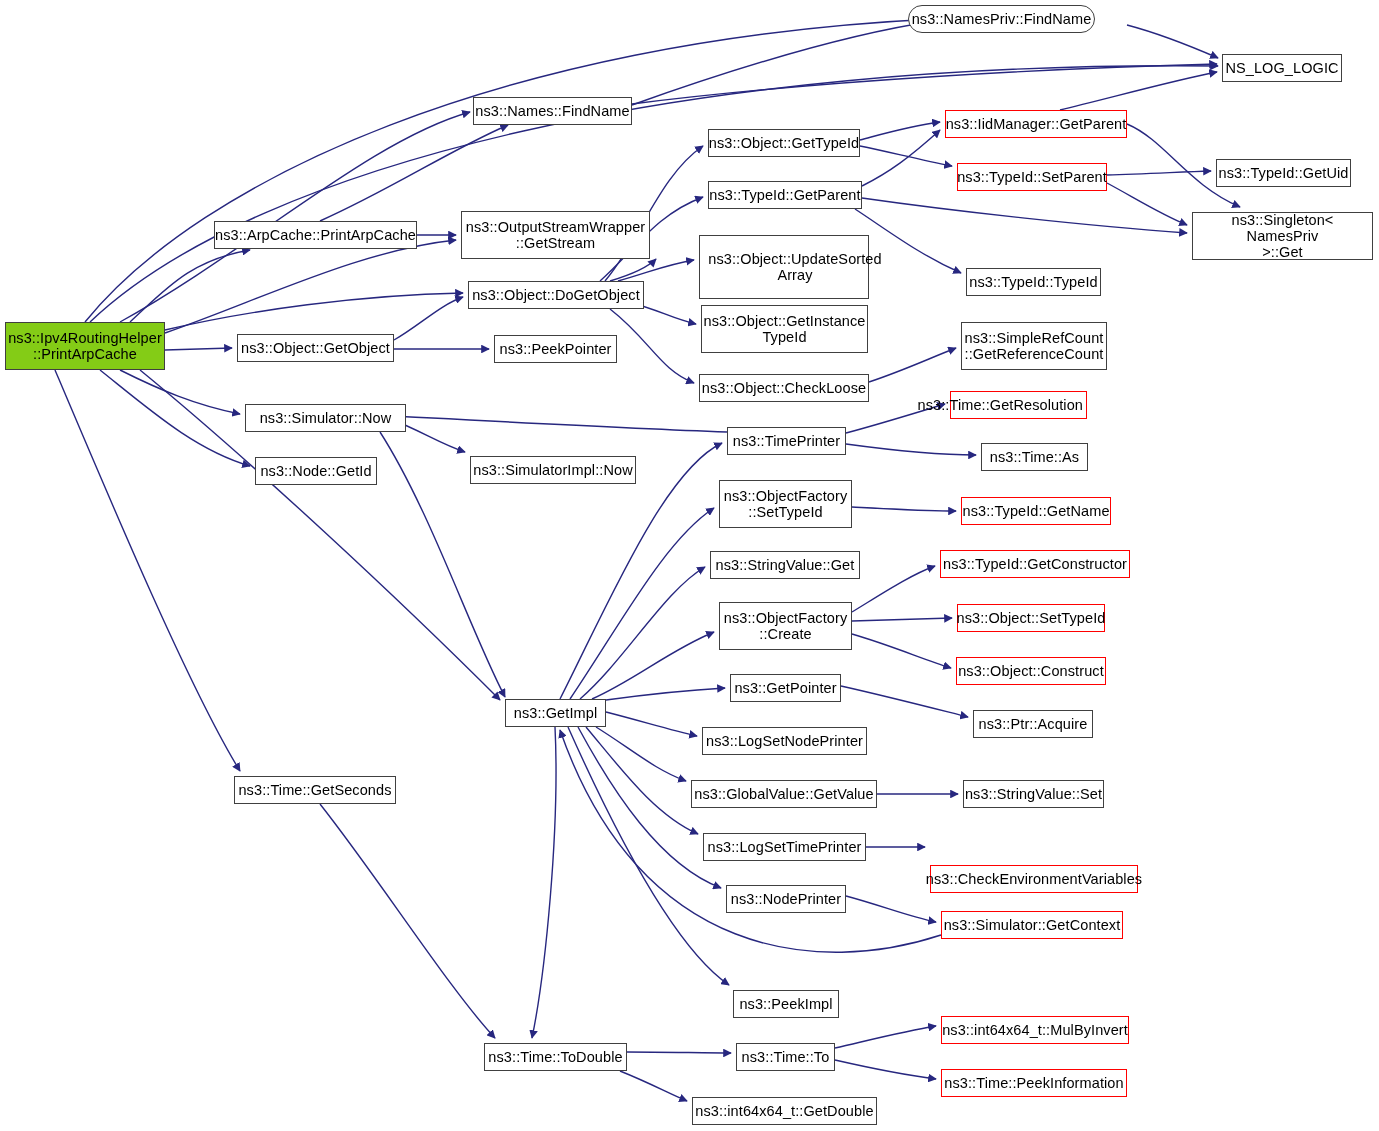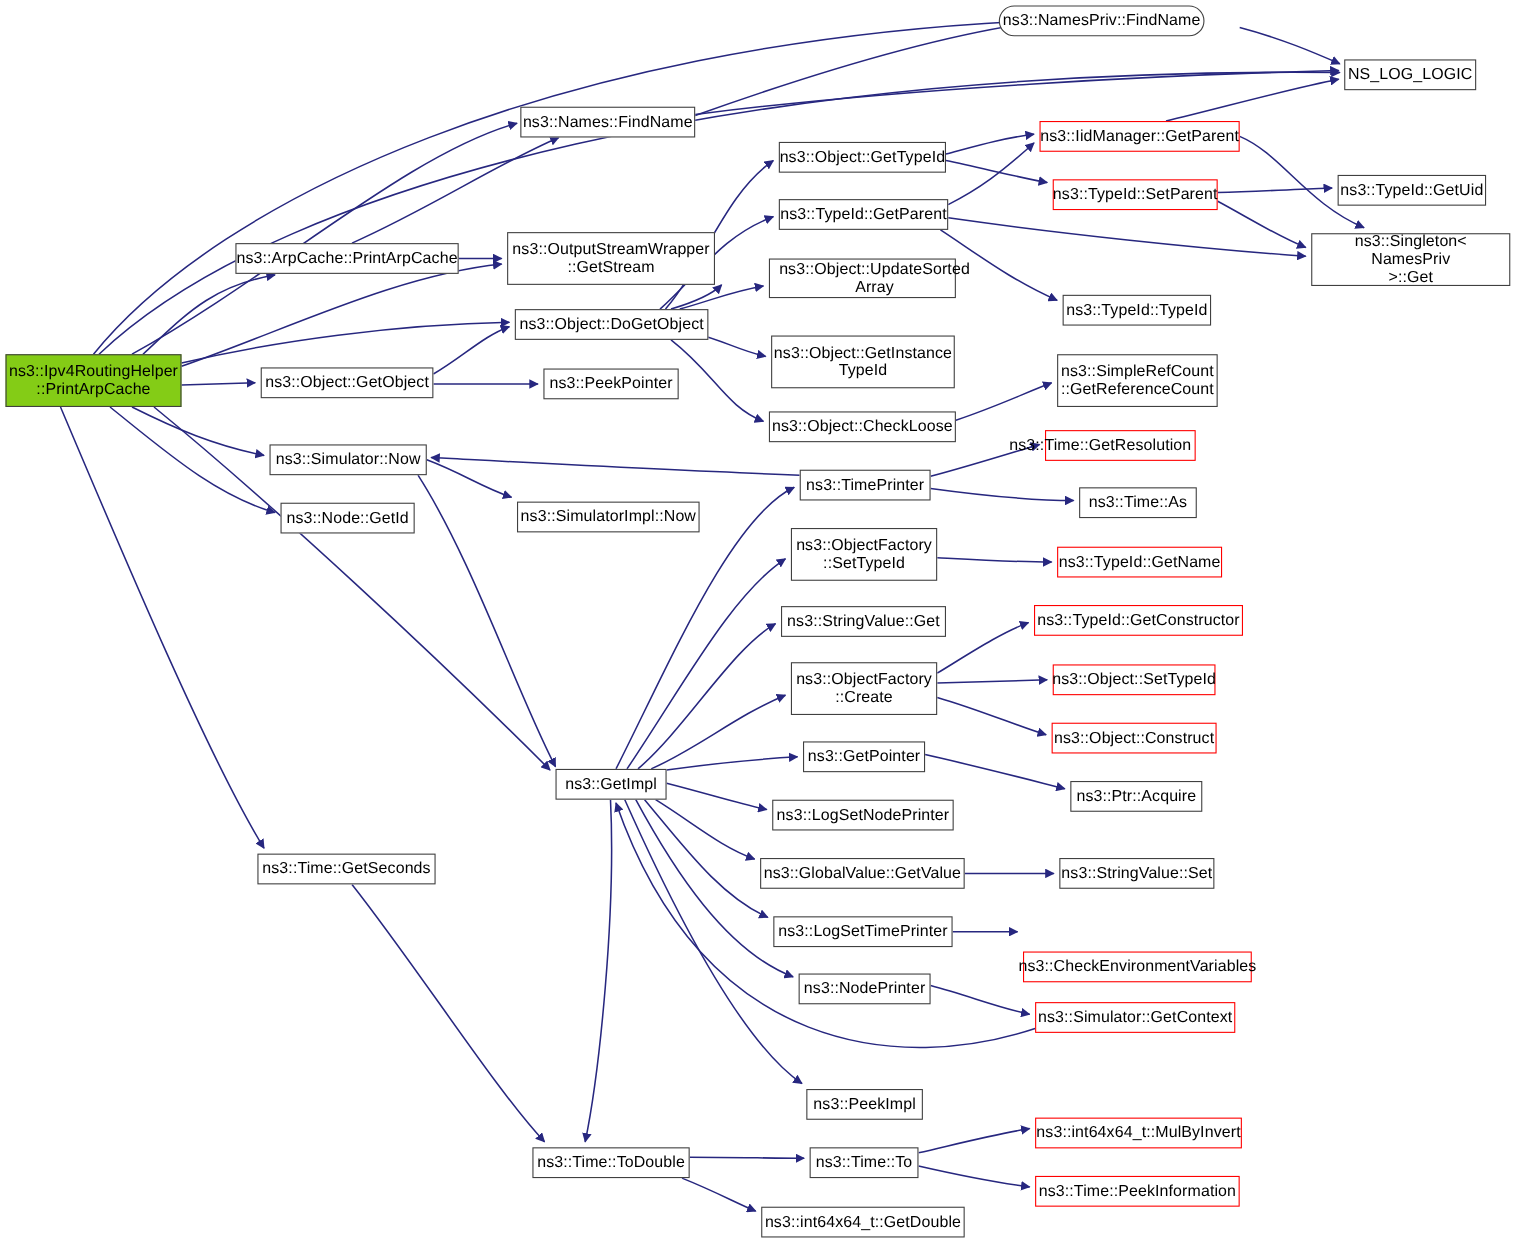--- a/index.html
+++ b/index.html
@@ -136,34 +136,34 @@
       <div class="node" style="left: 908px; top: 5px; width: 187px; height: 28px; border-radius: 14px;"><span class="node-label">ns3::NamesPriv::FindName</span></div>
       <div class="node" style="left: 1222px; top: 54px; width: 120px; height: 28px;"><span class="node-label">NS_LOG_LOGIC</span></div>
       <div class="node" style="left: 214px; top: 221px; width: 203px; height: 28px;"><span class="node-label">ns3::ArpCache::PrintArpCache</span></div>
       <div class="node" style="left: 461px; top: 211px; width: 189px; height: 48px;"><span class="node-label">ns3::OutputStreamWrapper
 ::GetStream</span></div>
       <div class="node" style="left: 237px; top: 334px; width: 157px; height: 28px;"><span class="node-label">ns3::Object::GetObject</span></div>
       <div class="node" style="left: 468px; top: 281px; width: 176px; height: 28px;"><span class="node-label">ns3::Object::DoGetObject</span></div>
       <div class="node" style="left: 494px; top: 335px; width: 123px; height: 28px;"><span class="node-label">ns3::PeekPointer</span></div>
       <div class="node" style="left: 708px; top: 129px; width: 152px; height: 28px;"><span class="node-label">ns3::Object::GetTypeId</span></div>
       <div class="node" style="left: 708px; top: 181px; width: 154px; height: 28px;"><span class="node-label">ns3::TypeId::GetParent</span></div>
-      <div class="node" style="left: 699px; top: 235px; width: 170px; height: 36px; padding-left: 22px;"><span class="node-label">ns3::Object::UpdateSorted
+      <div class="node" style="left: 699px; top: 235px; width: 170px; height: 64px; padding-left: 22px;"><span class="node-label">ns3::Object::UpdateSorted
 Array</span></div>
       <div class="node" style="left: 701px; top: 305px; width: 167px; height: 48px;"><span class="node-label">ns3::Object::GetInstance
 TypeId</span></div>
       <div class="node" style="left: 699px; top: 374px; width: 170px; height: 28px;"><span class="node-label">ns3::Object::CheckLoose</span></div>
       <div class="node red" style="left: 945px; top: 110px; width: 182px; height: 28px;"><span class="node-label">ns3::IidManager::GetParent</span></div>
       <div class="node red" style="left: 957px; top: 163px; width: 150px; height: 28px;"><span class="node-label">ns3::TypeId::SetParent</span></div>
       <div class="node" style="left: 1216px; top: 159px; width: 135px; height: 28px;"><span class="node-label">ns3::TypeId::GetUid</span></div>
       <div class="node" style="left: 1192px; top: 212px; width: 181px; height: 48px;"><span class="node-label">ns3::Singleton&lt; NamesPriv
 &gt;::Get</span></div>
       <div class="node" style="left: 966px; top: 268px; width: 135px; height: 28px; text-align: center;"><span class="node-label">ns3::TypeId::TypeId</span></div>
       <div class="node" style="left: 961px; top: 322px; width: 146px; height: 48px;"><span class="node-label">ns3::SimpleRefCount
 ::GetReferenceCount</span></div>
-      <div class="node" style="left: 245px; top: 404px; width: 143px; height: 28px;"><span class="node-label">ns3::Simulator::Now</span></div>
+      <div class="node" style="left: 245px; top: 404px; width: 161px; height: 28px;"><span class="node-label">ns3::Simulator::Now</span></div>
       <div class="node" style="left: 255px; top: 457px; width: 122px; height: 28px;"><span class="node-label">ns3::Node::GetId</span></div>
       <div class="node" style="left: 470px; top: 456px; width: 166px; height: 28px;"><span class="node-label">ns3::SimulatorImpl::Now</span></div>
       <div class="node" style="left: 727px; top: 427px; width: 119px; height: 28px;"><span class="node-label">ns3::TimePrinter</span></div>
       <div class="node red" style="left: 950px; top: 391px; width: 137px; height: 28px; justify-content: flex-end;"><span class="node-label">ns3::Time::GetResolution</span></div>
       <div class="node" style="left: 981px; top: 443px; width: 107px; height: 28px;"><span class="node-label">ns3::Time::As</span></div>
       <div class="node" style="left: 719px; top: 480px; width: 133px; height: 48px;"><span class="node-label">ns3::ObjectFactory
 ::SetTypeId</span></div>
       <div class="node red" style="left: 961px; top: 497px; width: 150px; height: 28px;"><span class="node-label">ns3::TypeId::GetName</span></div>
       <div class="node" style="left: 710px; top: 551px; width: 150px; height: 28px;"><span class="node-label">ns3::StringValue::Get</span></div>
       <div class="node red" style="left: 940px; top: 550px; width: 190px; height: 28px;"><span class="node-label">ns3::TypeId::GetConstructor</span></div>

